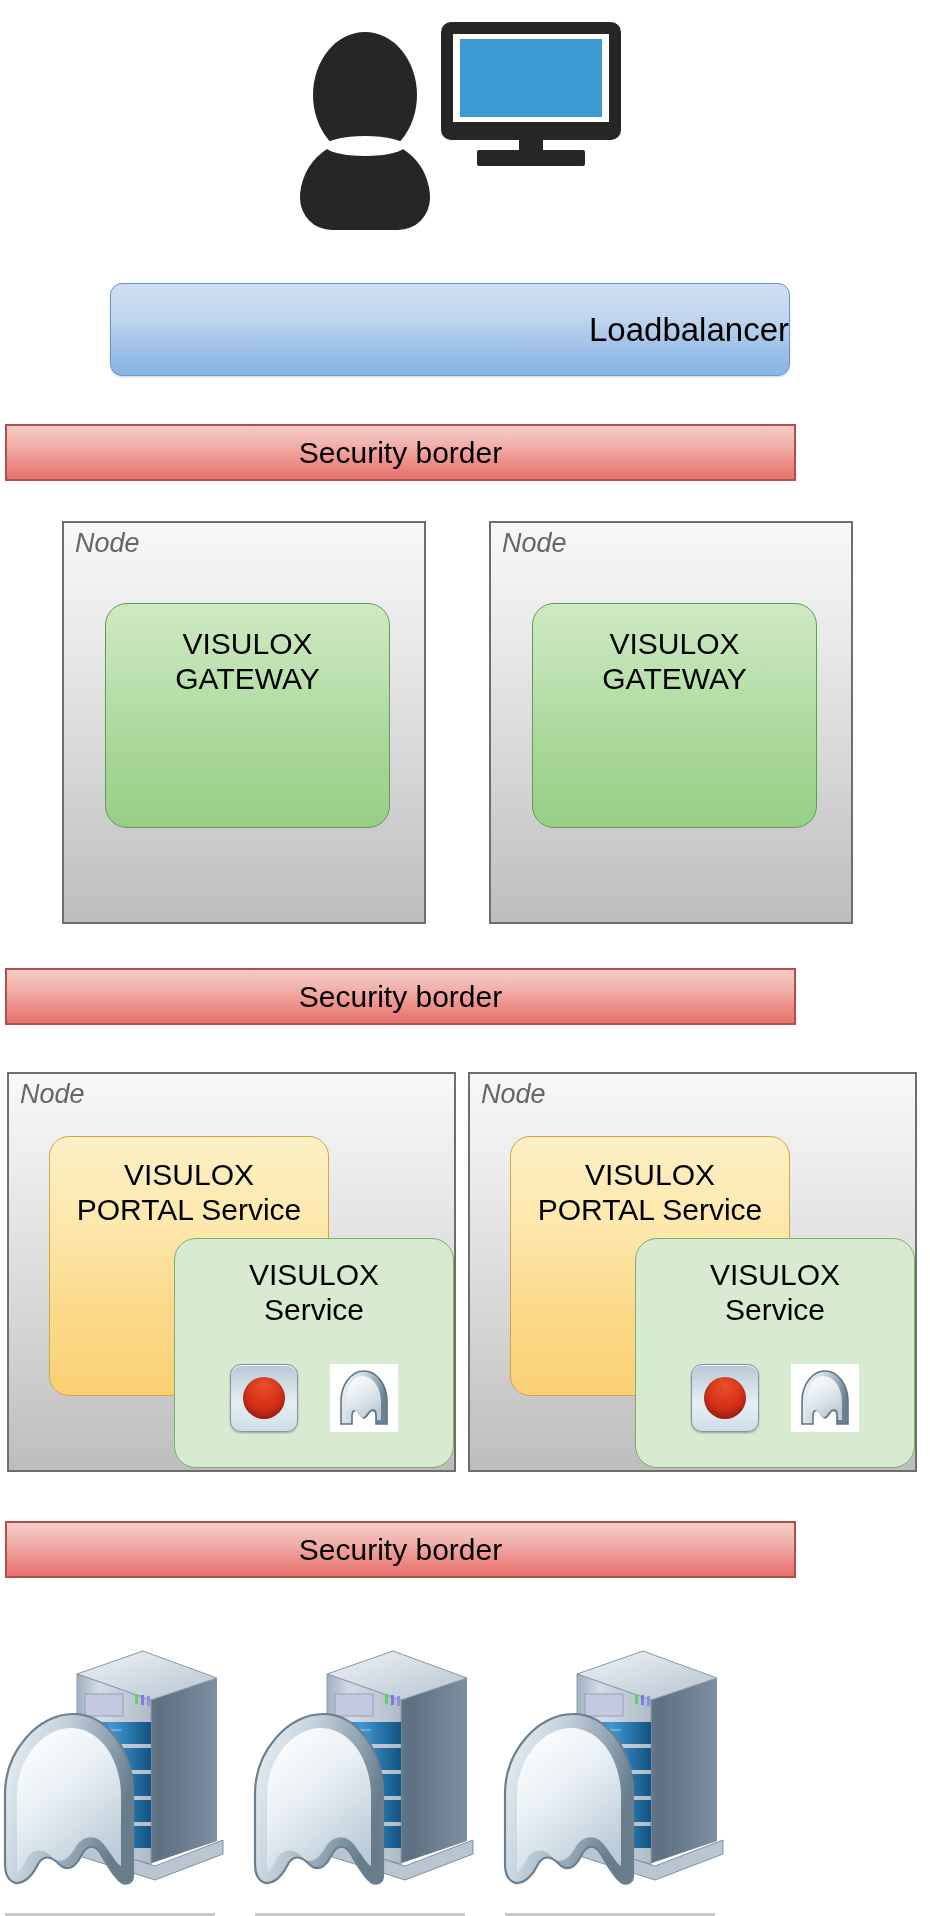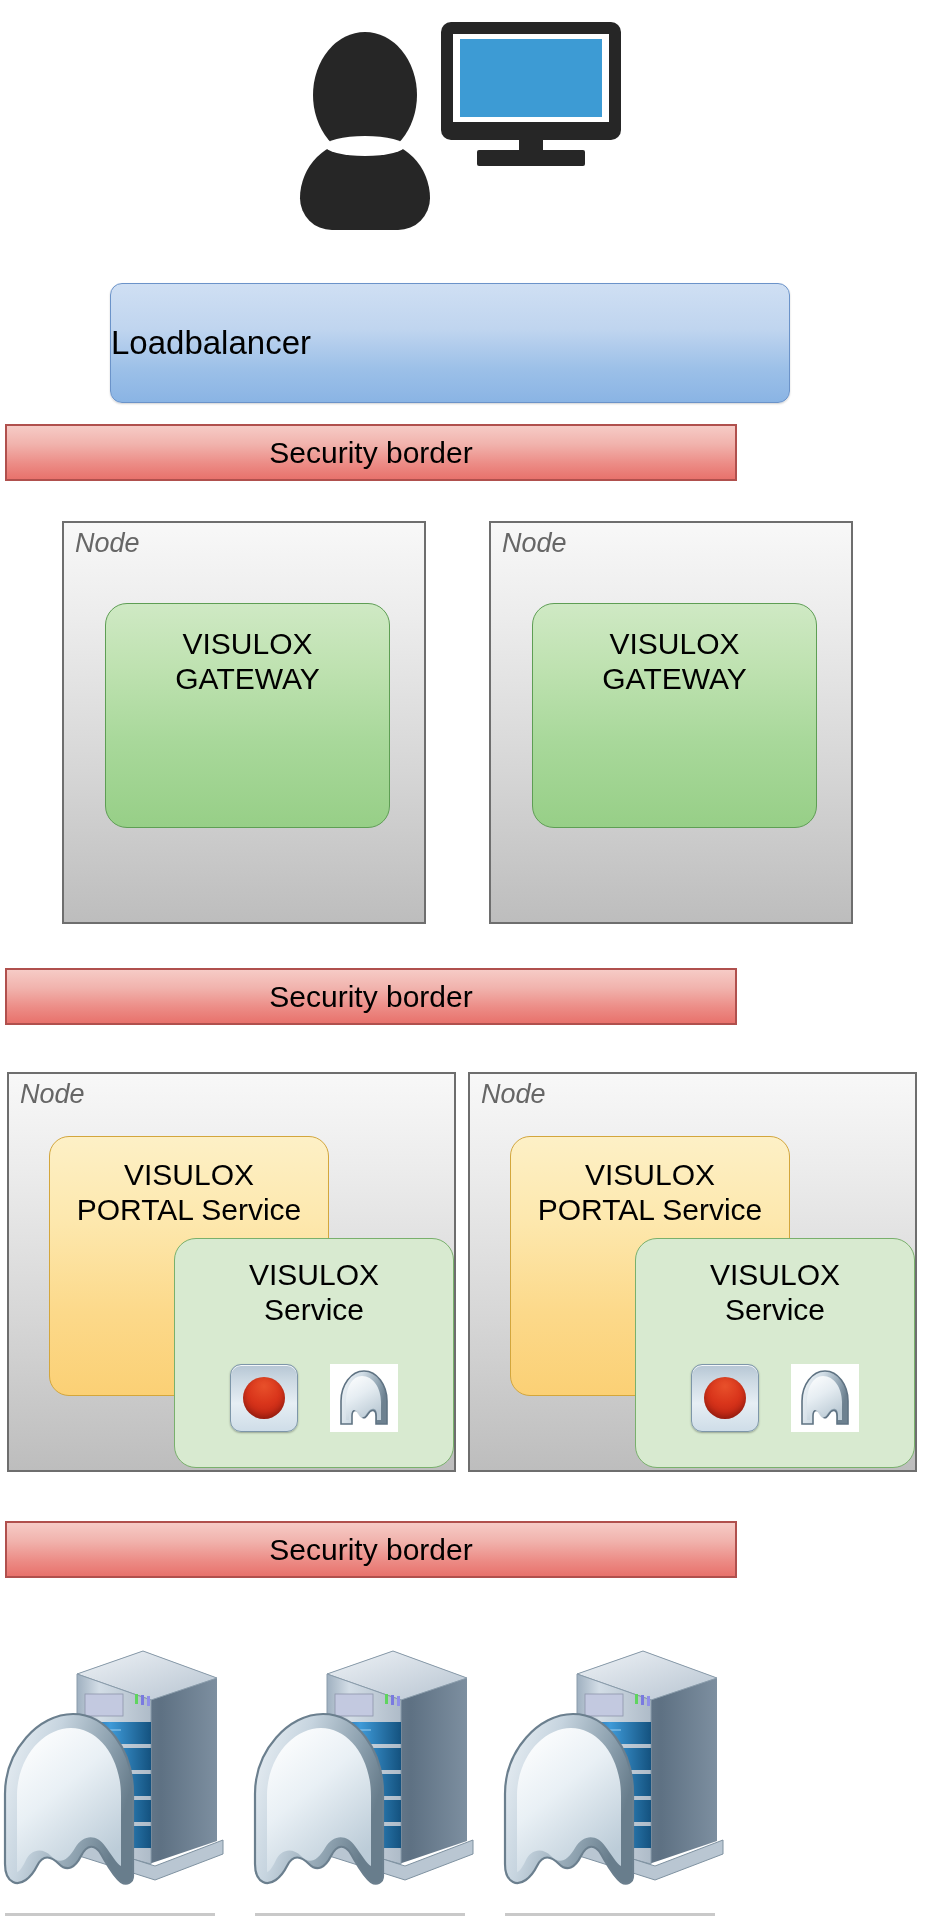--- a/index.html
+++ b/index.html
@@ -84,39 +84,39 @@
     left: 36px; top: 128px;
     width: 108px; height: 16px;
     background: #262626;
     border-radius: 2px;
   }
 
   
   .loadbalancer {
     position: absolute;
     left: 110px; top: 283px;
-    width: 680px; height: 120px;
+    width: 680px; height: 93px;
     border-radius: 12px;
     border: 1px solid #6b93c9;
     background: linear-gradient(to bottom, #cfdff3 0%, #c0d5ef 38%, #9cc0e8 72%, #8ab4e4 100%);
     display: flex;
     align-items: center;
-    justify-content: flex-start;
+    justify-content: flex-end;
     box-shadow: 0 1px 2px rgba(0,0,0,0.18);
   }
   .loadbalancer-label {
     font-size: 33px;
     color: #000000;
   }
 
   
   .security-border {
     position: absolute;
     left: 5px;
-    width: 732px; height: 57px;
+    width: 791px; height: 57px;
     border: 2px solid #b0504d;
     background: linear-gradient(to bottom, #f6cbc6 0%, #f1b3ad 34%, #ec8b85 72%, #e8726c 100%);
     display: flex;
     align-items: center;
     justify-content: center;
   }
   .security-border-label {
     font-size: 30px;
     color: #000000;
   }

